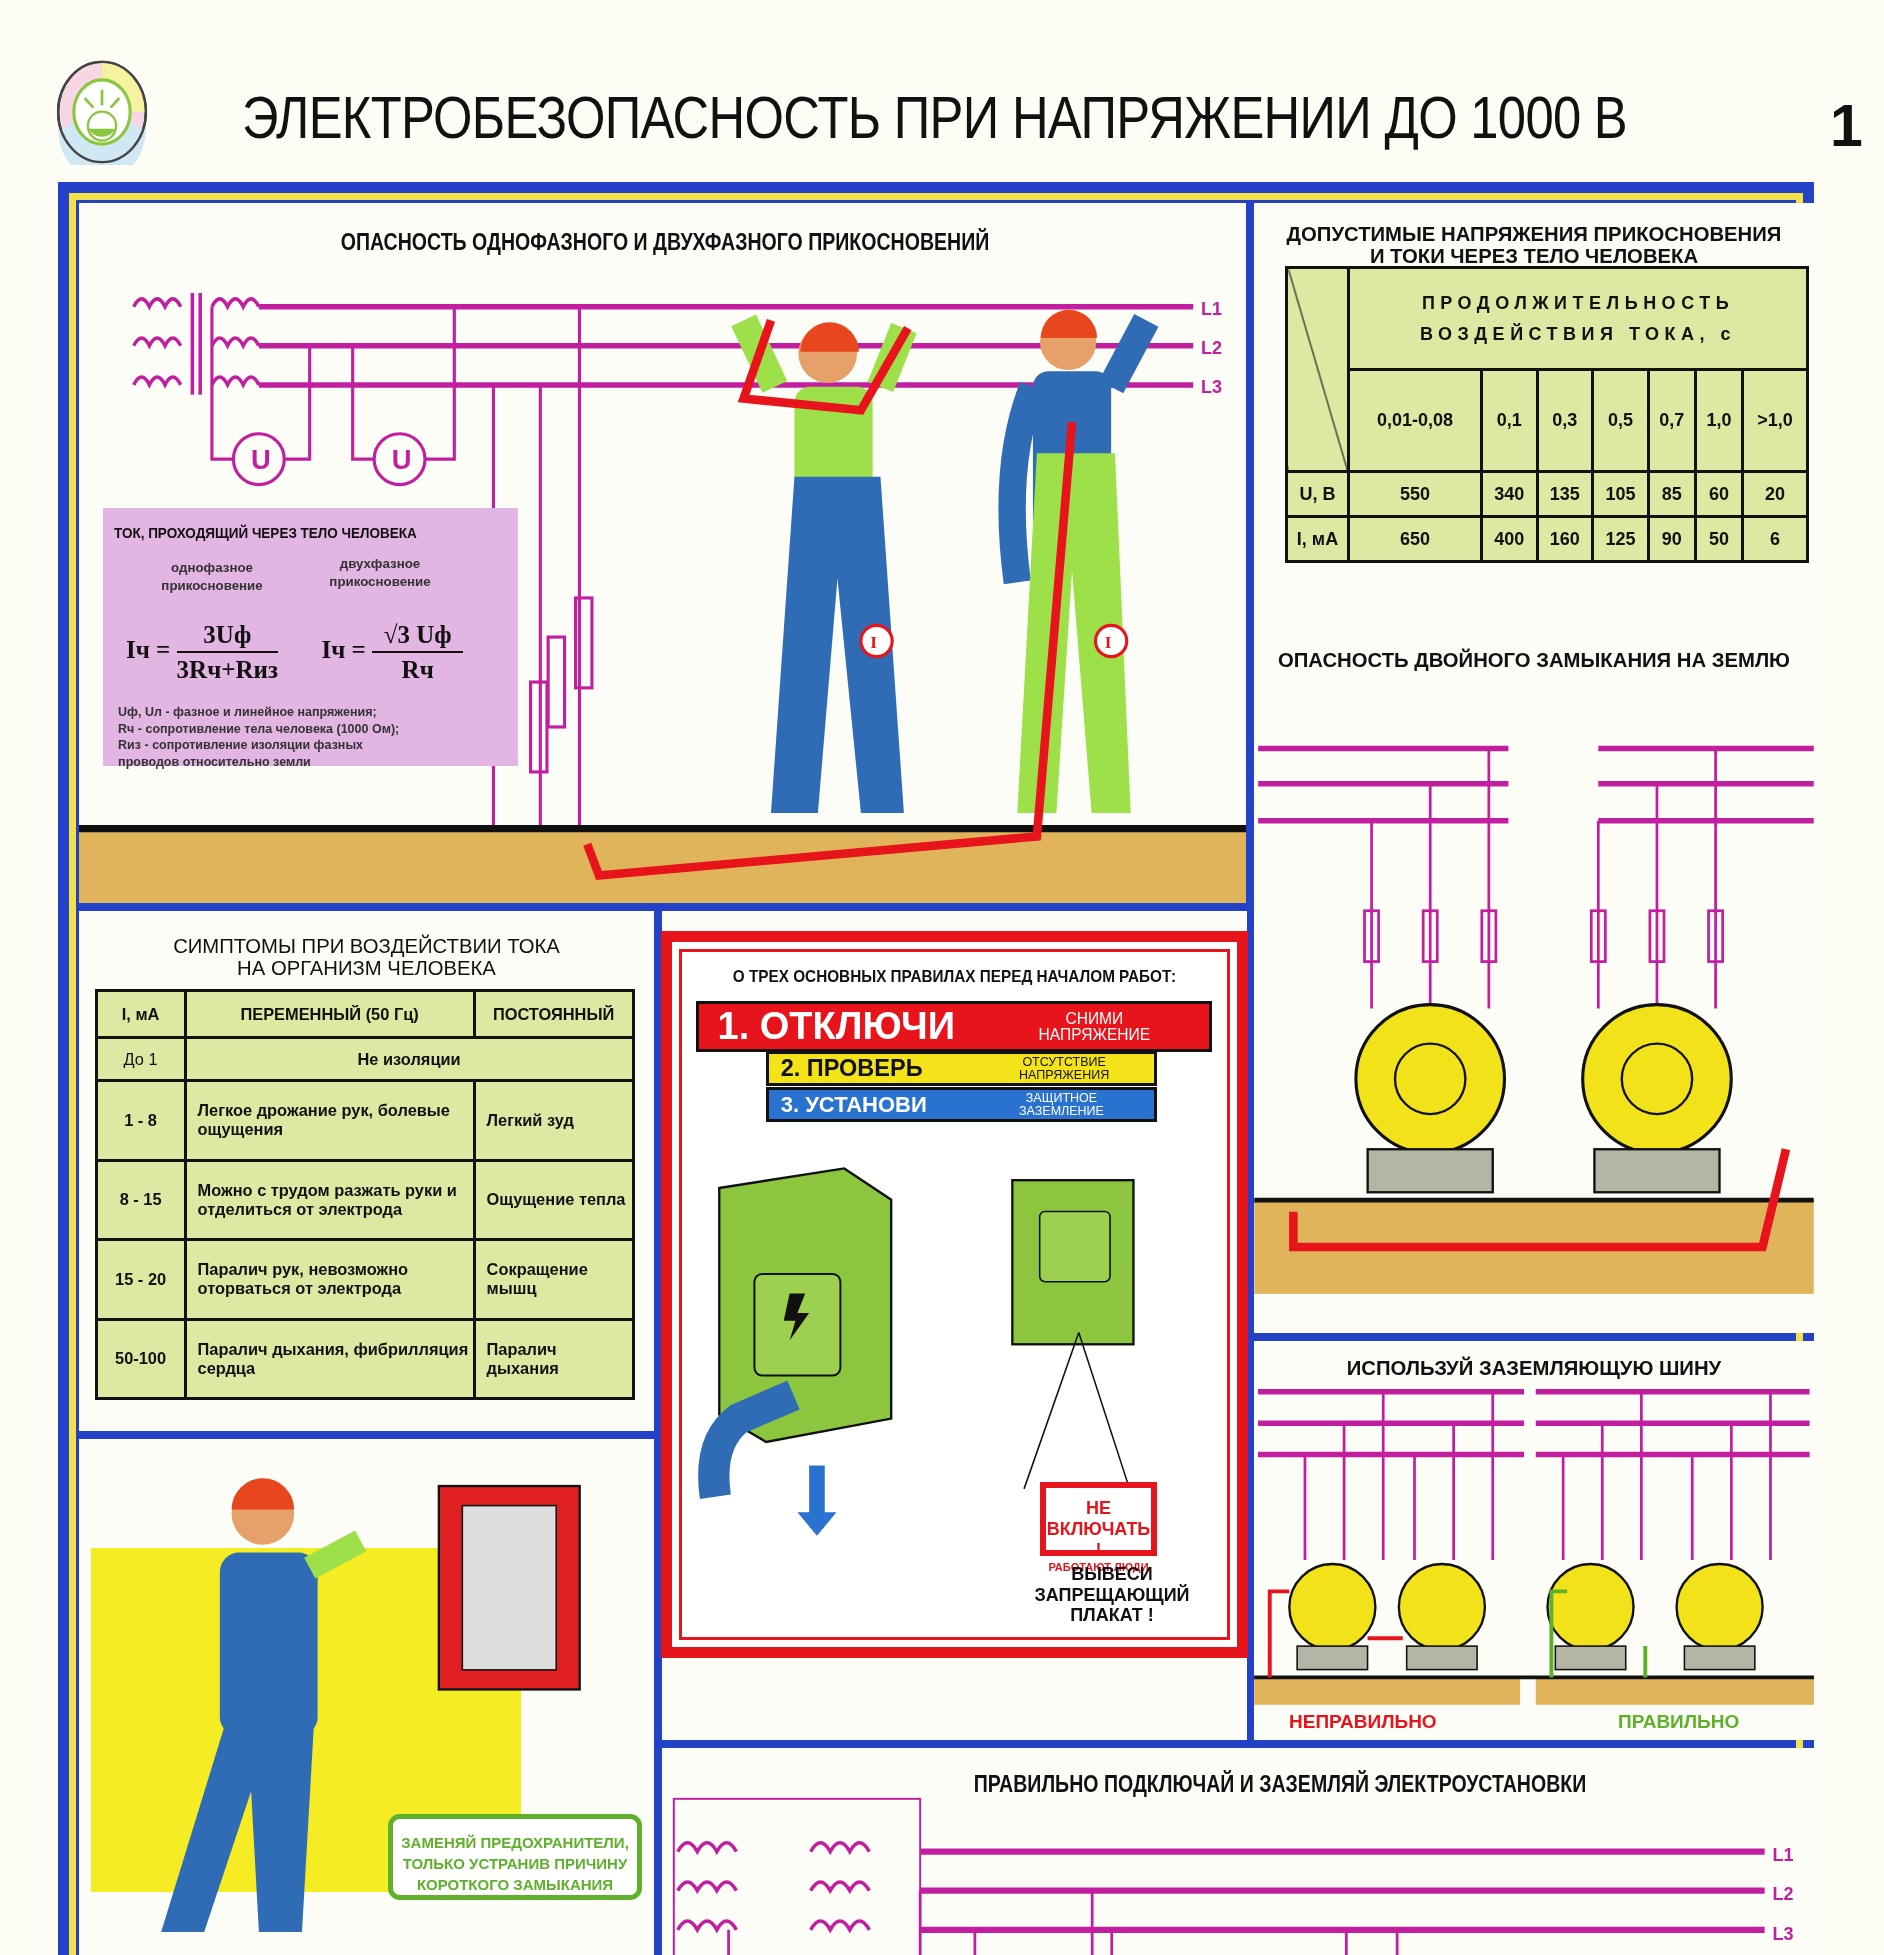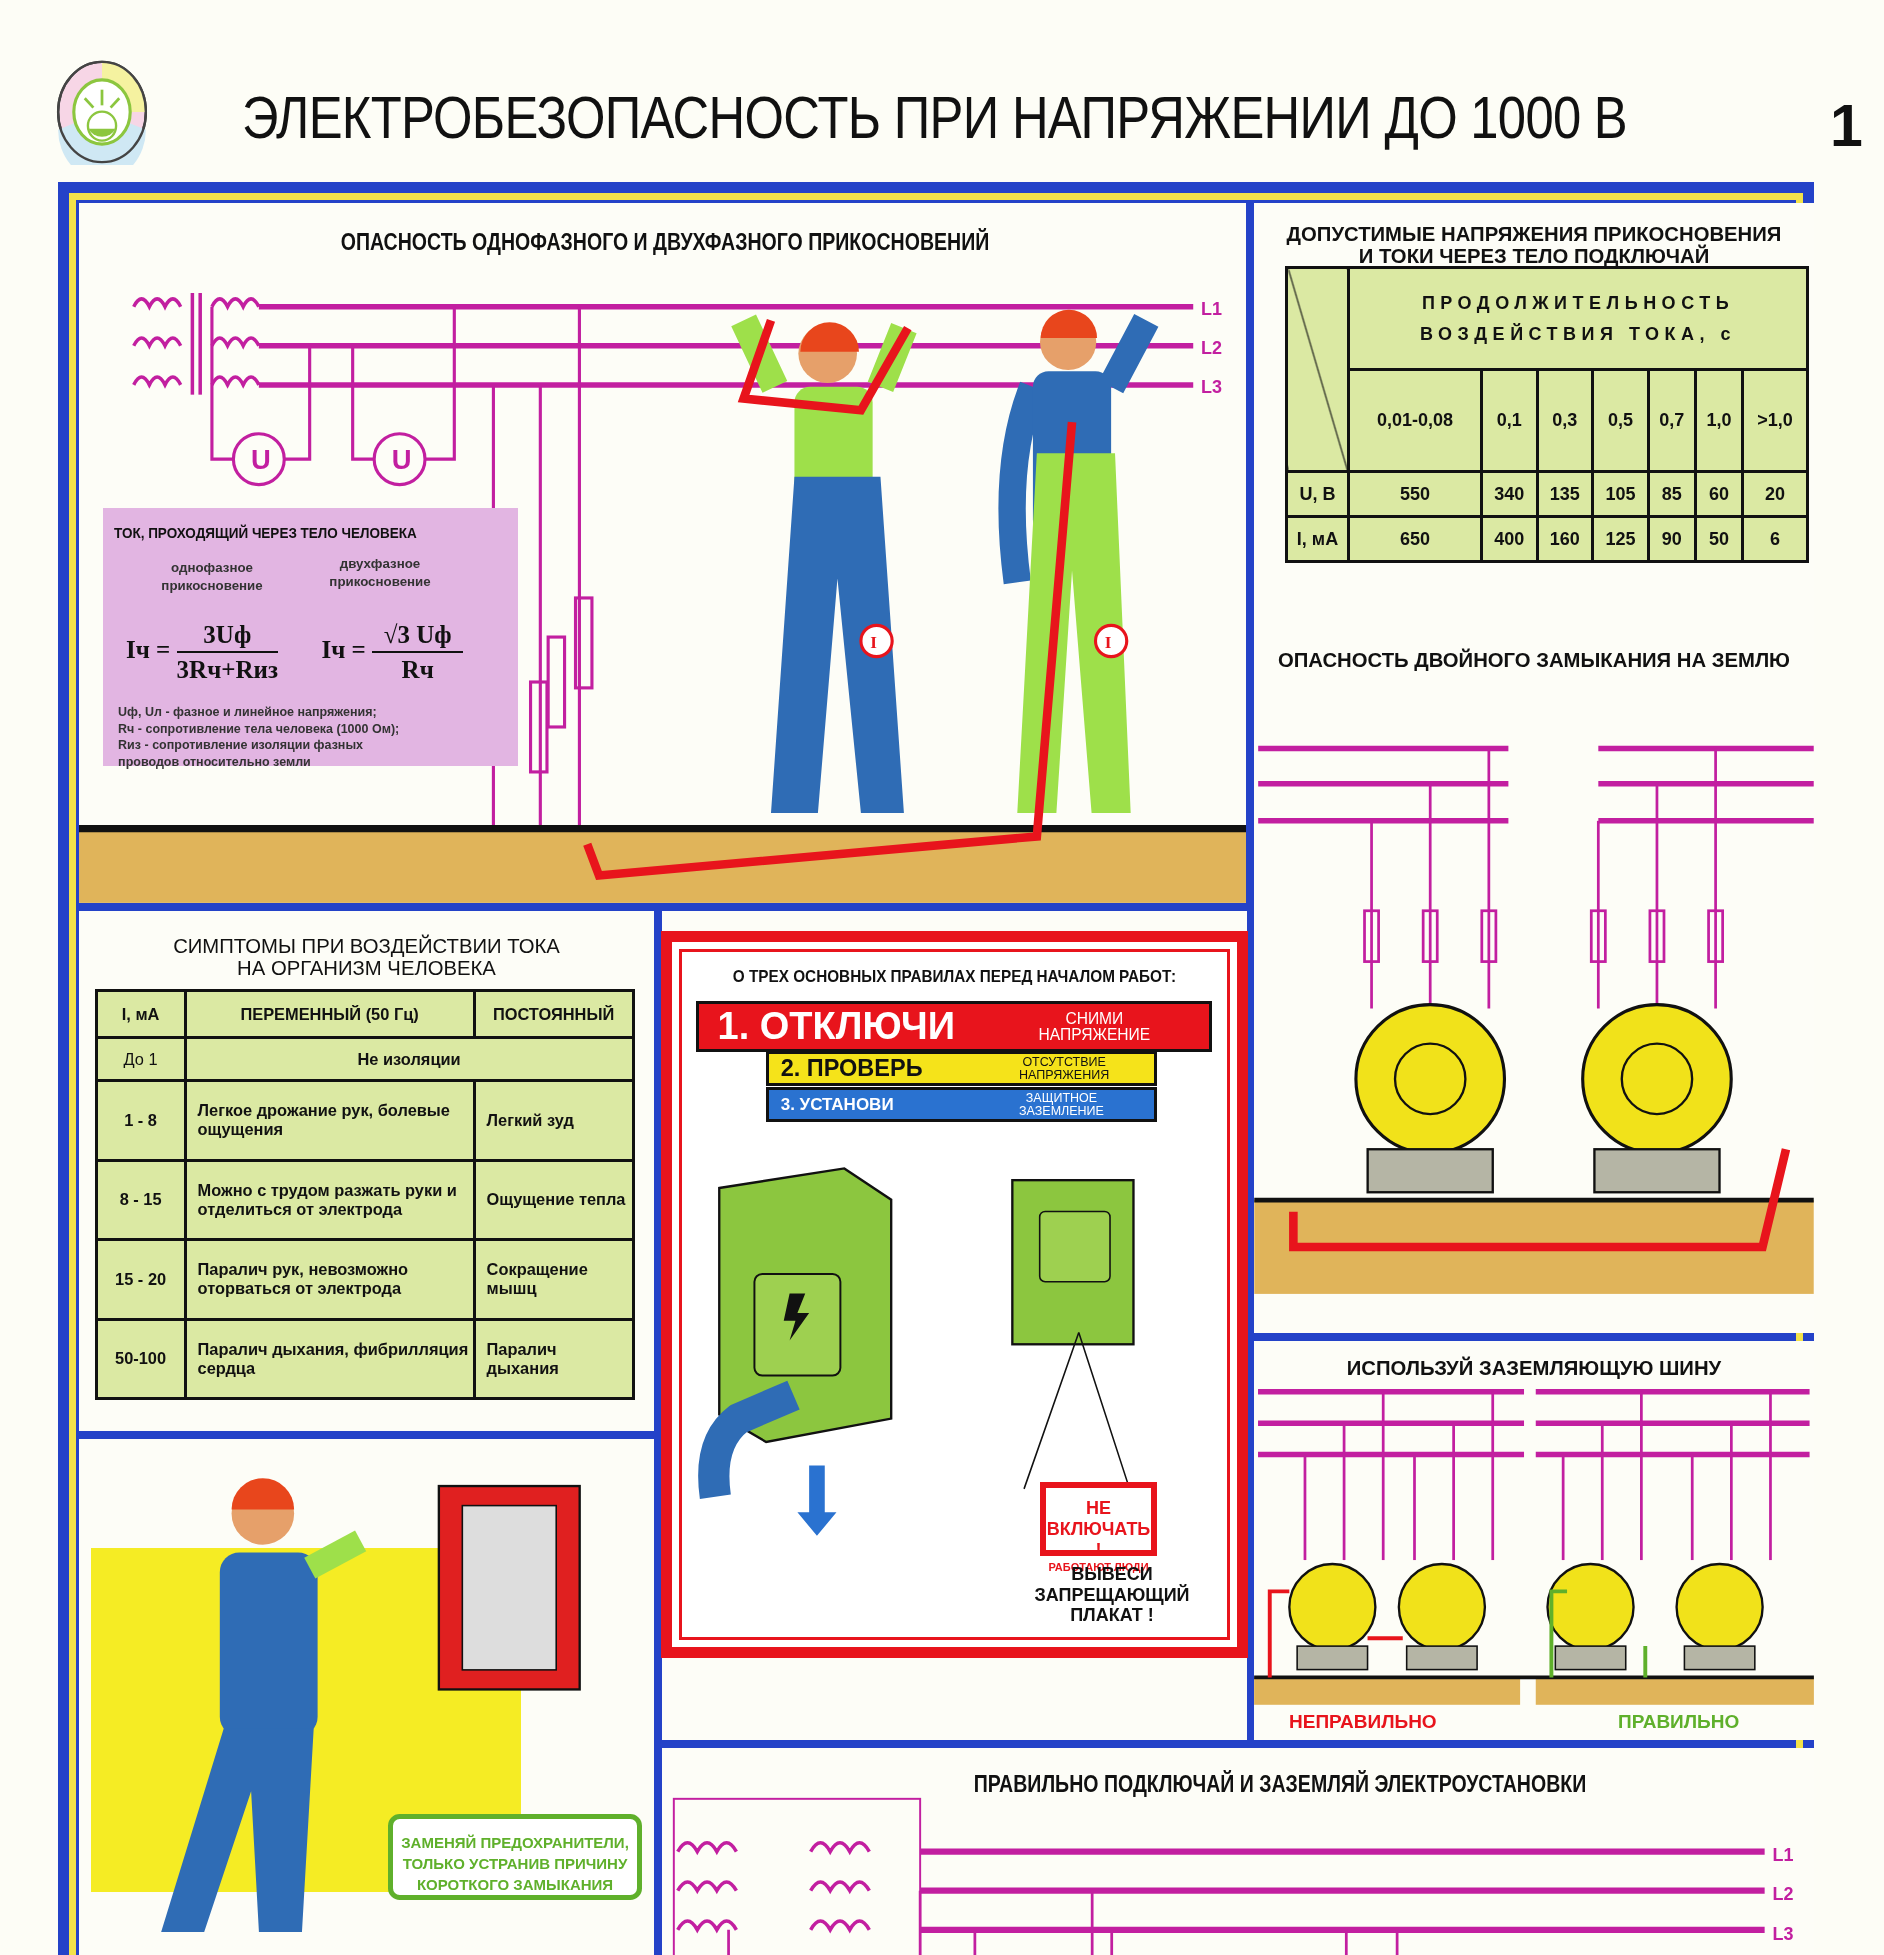--- a/index.html
+++ b/index.html
@@ -150,21 +150,21 @@
           <div>Rч - сопротивление тела человека (1000 Ом);</div>
           <div>Rиз - сопротивление изоляции фазных</div>
           <div>проводов относительно земли</div>
         </div>
       </div>
     </div>
 
     <div class="panel" style="left:1175px;top:0;width:560px;height:438px;">
       <div class="ptitle" style="left:0;width:560px;top:19.6px;">
         <div>ДОПУСТИМЫЕ НАПРЯЖЕНИЯ ПРИКОСНОВЕНИЯ</div>
-        <div>И ТОКИ ЧЕРЕЗ ТЕЛО ПОДКЛЮЧАЙ</div>
+        <div>И ТОКИ ЧЕРЕЗ ТЕЛО ЧЕЛОВЕКА</div>
       </div>
       <table id="tbl1">
         <tbody>
             <tr style="height:102px;">
           <td rowspan="2" style="width:59px;background:linear-gradient(to top right,#dbe9a3 49%,#111 50%,#dbe9a3 51%);"></td>
           <td colspan="7" style="letter-spacing:5.5px;line-height:1.7;">
             <div>ПРОДОЛЖИТЕЛЬНОСТЬ</div>
             <div>ВОЗДЕЙСТВИЯ ТОКА, с</div>
           </td>
         </tr>
@@ -434,21 +434,21 @@
   <div class="abs" style="left:0;right:0;top:25.4px;text-align:center;font-size:17px;font-weight:bold;transform:scaleX(0.9);">О ТРЕХ ОСНОВНЫХ ПРАВИЛАХ ПЕРЕД НАЧАЛОМ РАБОТ:</div>
   <div class="rule" style="left:23.5px;top:59px;width:516px;height:51px;background:#e8141c;color:#fff;">
     <span class="big">1. ОТКЛЮЧИ</span>
     <span class="sm" style="left:340px;color:#fff;"><span>СНИМИ</span><br><span>НАПРЯЖЕНИЕ</span></span>
   </div>
   <div class="rule" style="left:94px;top:109px;width:391px;height:35px;background:#f5e31a;color:#111;">
     <span class="big" style="font-size:23.5px;margin-left:11.7px;">2. ПРОВЕРЬ</span>
     <span class="sm" style="left:250px;font-size:12.5px;"><span>ОТСУТСТВИЕ</span><br><span>НАПРЯЖЕНИЯ</span></span>
   </div>
   <div class="rule" style="left:94px;top:145px;width:391px;height:35px;background:#2a72d0;color:#fff;">
-    <span class="big" style="font-size:17px;margin-left:11.7px;">3. УСТАНОВИ</span>
+    <span class="big" style="font-size:22px;margin-left:11.7px;">3. УСТАНОВИ</span>
     <span class="sm" style="left:250px;font-size:12.5px;"><span>ЗАЩИТНОЕ</span><br><span>ЗАЗЕМЛЕНИЕ</span></span>
   </div>
   <svg width="565" height="508" style="position:absolute;left:0;top:203px" viewBox="0 0 1444 1300">
     <path d="M120 110 L440 60 L560 140 L560 700 L240 760 L120 690Z" fill="#8cc63f" stroke="#111" stroke-width="6"></path>
     <rect x="210" y="330" width="220" height="260" rx="20" fill="#9ed050" stroke="#111" stroke-width="5"></rect>
     <path d="M300 380 l40 0 -20 50 30 0 -50 70 15-50 -30 0z" fill="#111"></path>
     <path d="M110 900 q-20-140 60-200 l140-60" stroke="#2f6cb5" stroke-width="80" fill="none"></path>
     <path d="M350 820 v120 l-30 0 50 60 50-60 -30 0 v-120z" fill="#2a72d0"></path>
     <rect x="870" y="90" width="310" height="420" fill="#8cc63f" stroke="#111" stroke-width="6"></rect>
     <rect x="940" y="170" width="180" height="180" rx="14" fill="#9ed050" stroke="#111" stroke-width="4"></rect>

